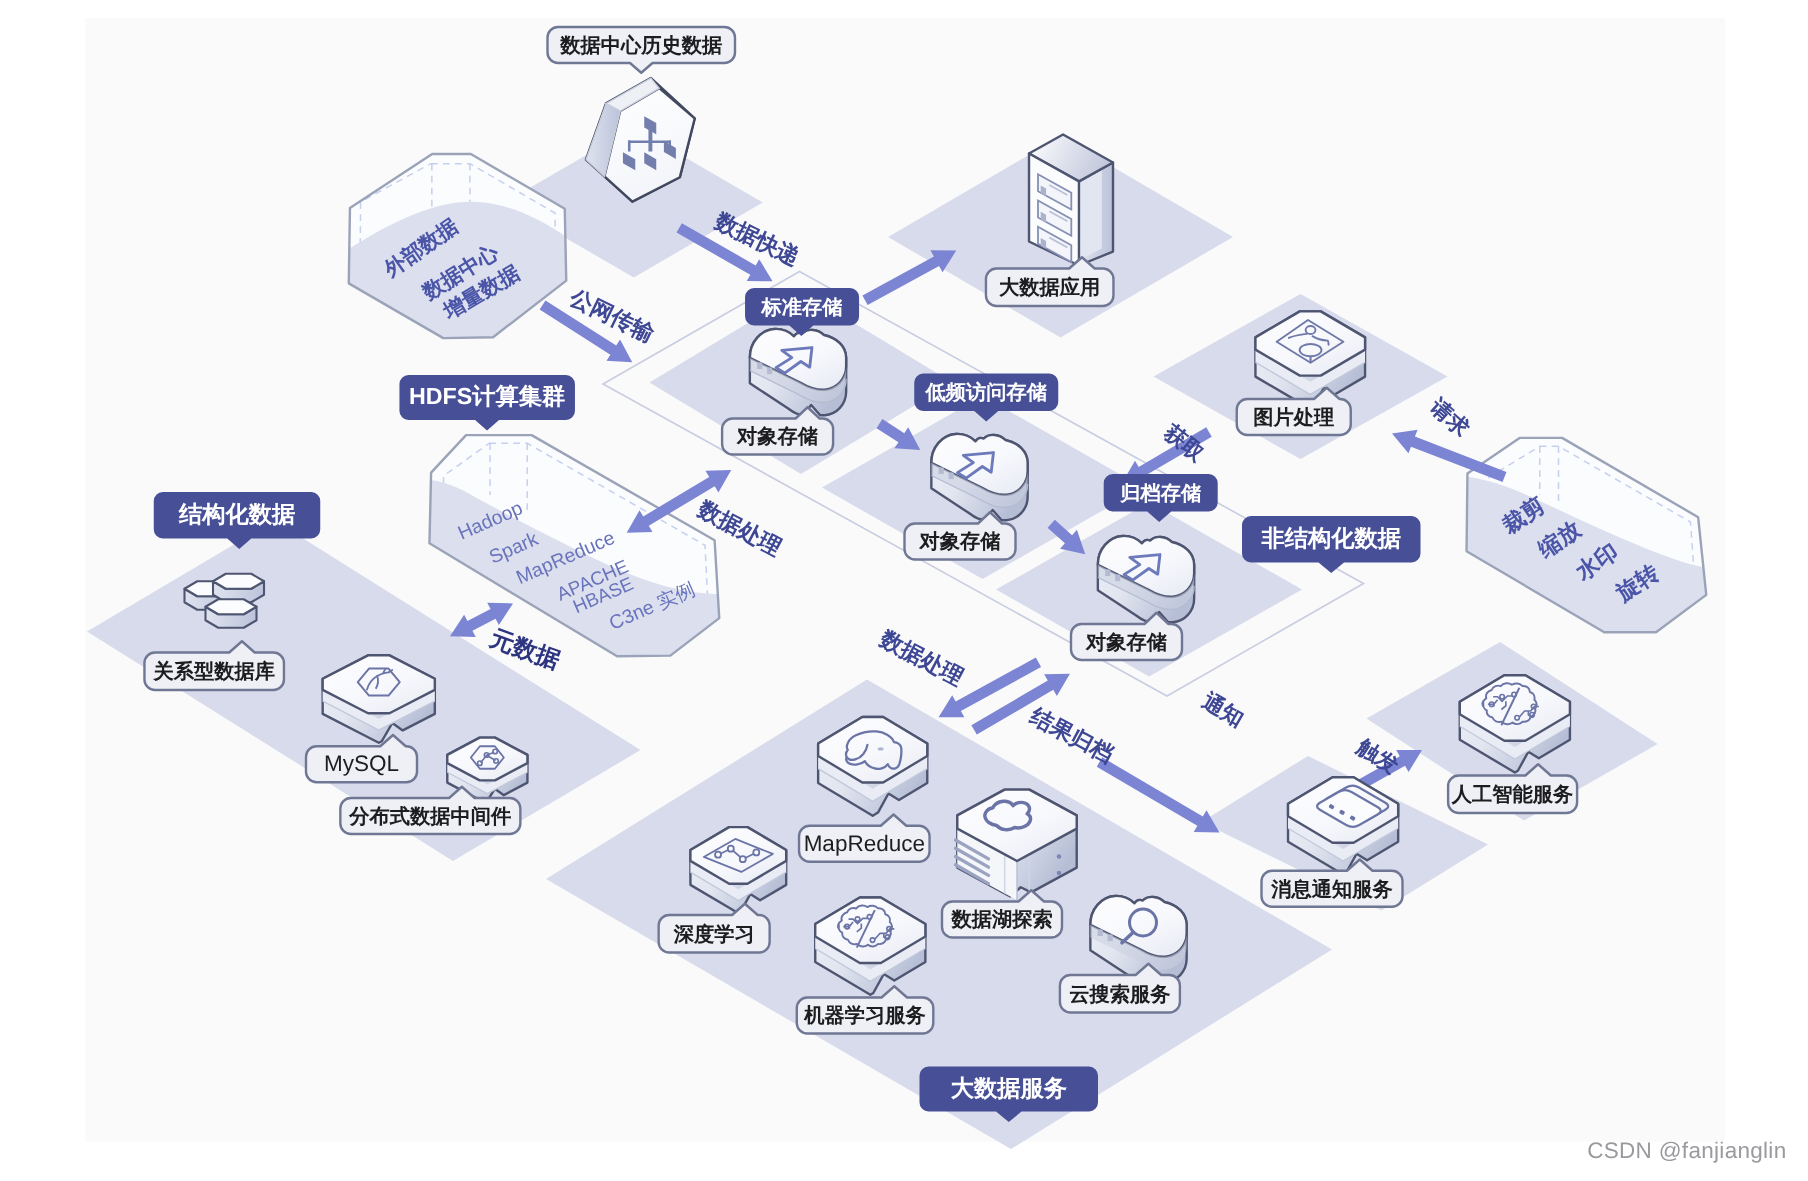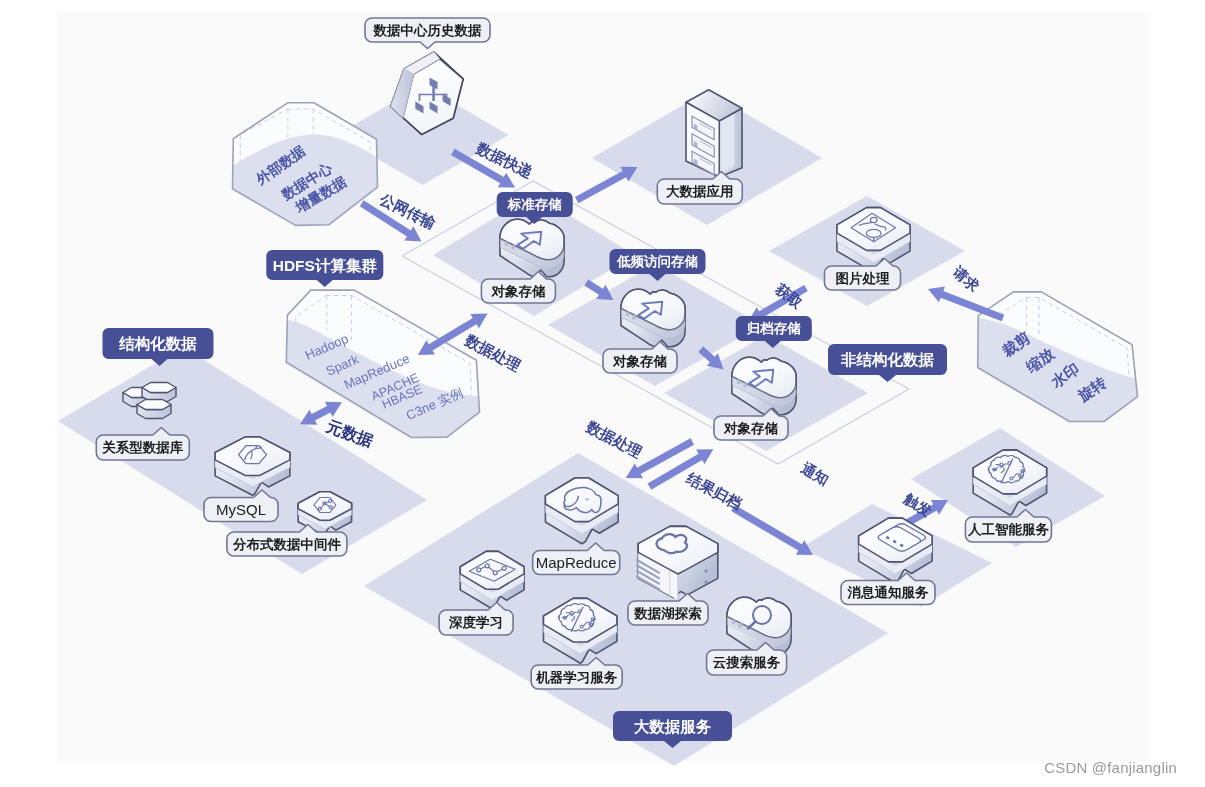--- a/index.html
+++ b/index.html
@@ -1,21 +1,21 @@
 <!DOCTYPE html>
 <html><head>
 <meta charset="utf-8">
 <title>Big Data Architecture Diagram</title>
 <style>
   html,body{margin:0;padding:0;background:#ffffff;}
   body{width:1205px;height:787px;overflow:hidden;font-family:"Liberation Sans",sans-serif;}
   #stage{position:relative;width:1205px;height:787px;}
   #canvas{position:absolute;left:57px;top:12px;width:1093px;height:749px;background:#fafafb;}
   svg.diagram{position:absolute;left:0;top:0;width:1205px;height:787px;}
-  .wm{position:absolute;right:28px;bottom:11px;font-size:15px;color:#9a9a9e;letter-spacing:.2px;}
+  .wm{position:absolute;right:14px;bottom:11px;font-size:15px;color:#9a9a9e;letter-spacing:.2px;}
   #labels{position:absolute;left:0;top:0;width:1205px;height:787px;}
 </style>
 </head>
 <body>
 
 <div id="stage">
   <div id="canvas"></div>
   <svg class="diagram" id="dsvg" viewBox="0 0 1205 787">
     <defs>
       <linearGradient id="gSideL" x1="0" y1="0" x2="1" y2="0.3">

